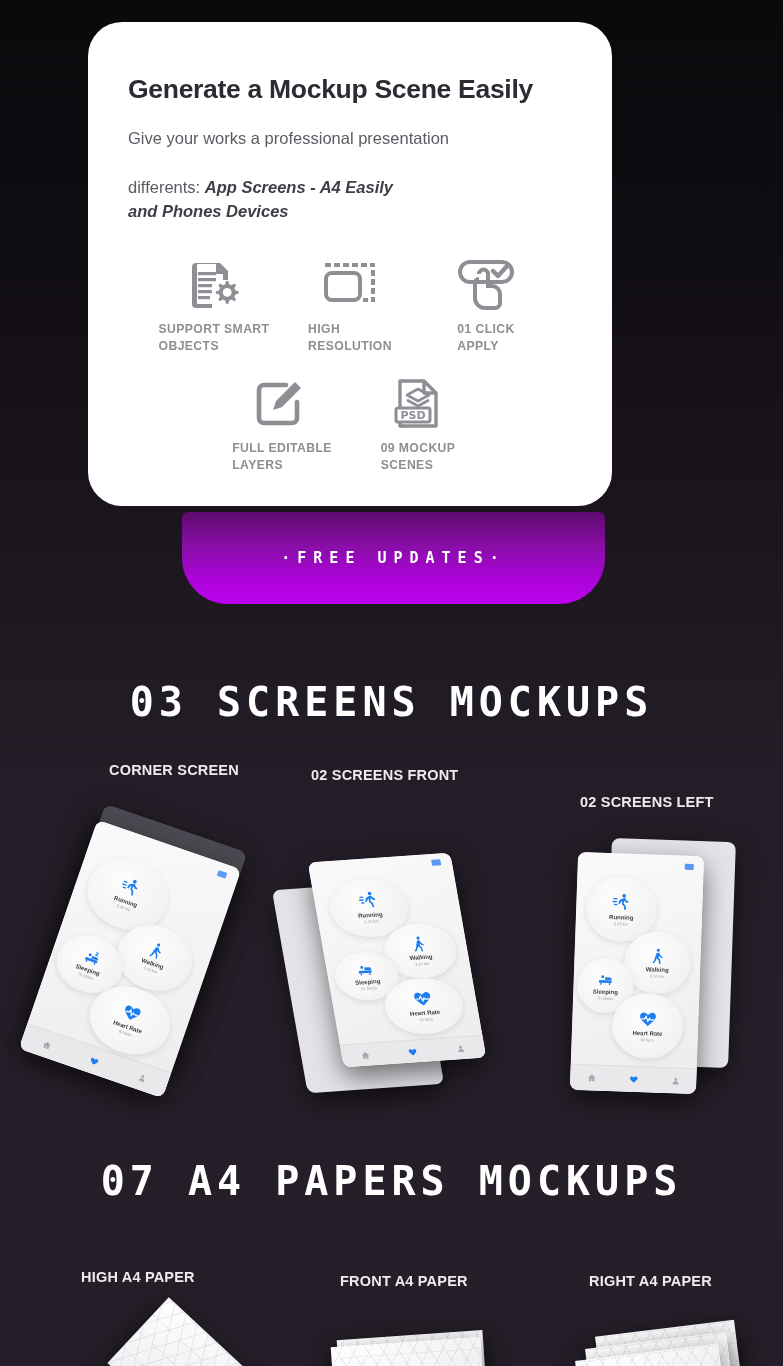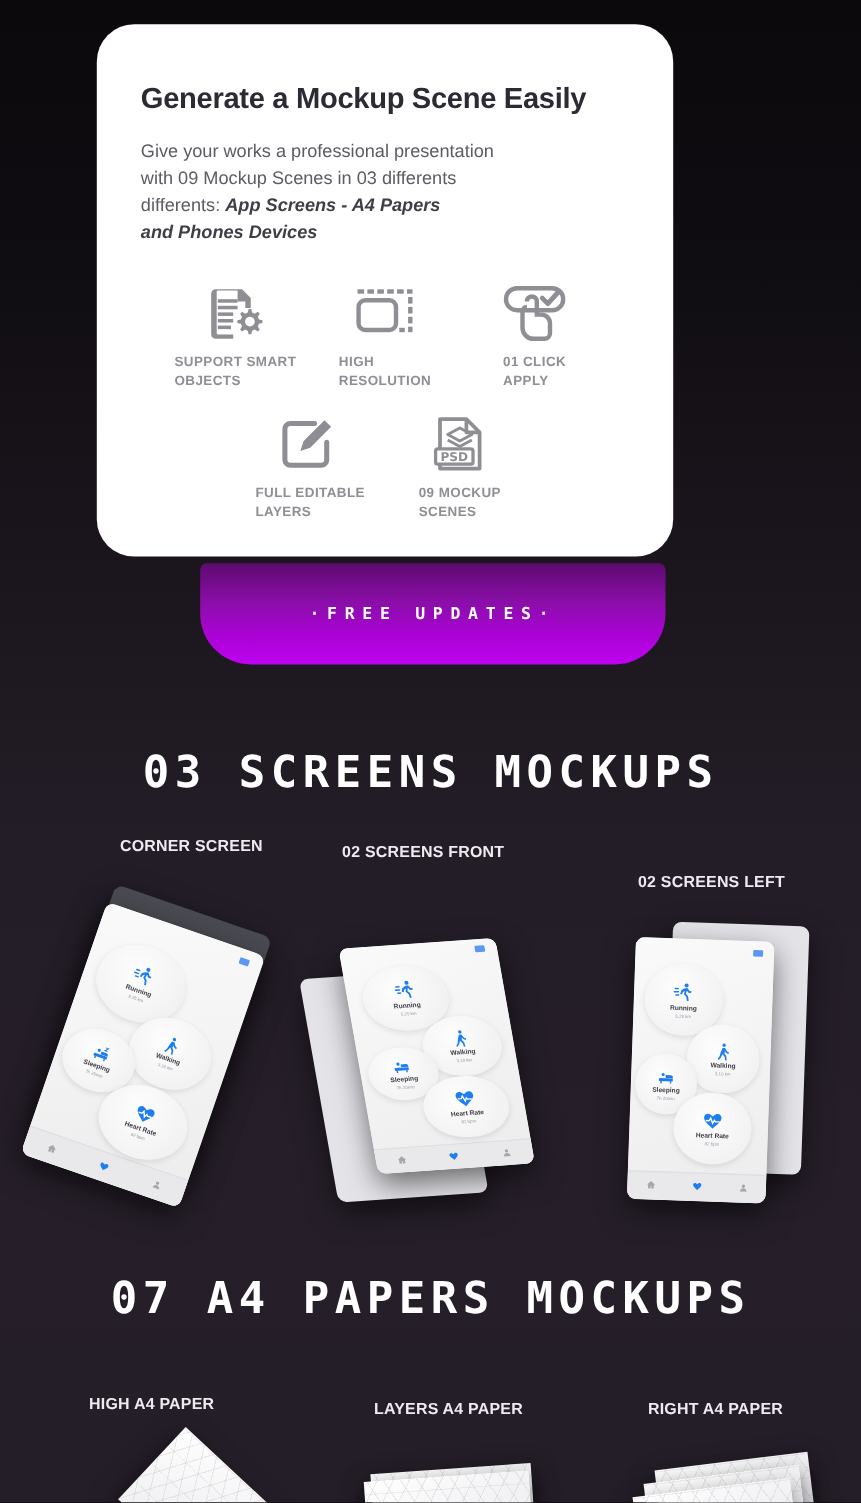--- a/index.html
+++ b/index.html
@@ -138,23 +138,23 @@
 <body>
 
 <div class="page">
 
   <div class="info-card">
 
     <div class="card-title">Generate a Mockup Scene Easily</div>
 
     <div class="card-sub">
       <span>Give your works a professional presentation</span><br>
-      <span>with 09 Mockup Scenes in 03 differents</span><br>
+      <br>
       <span>differents:</span>
-      <em>App Screens - A4 Papers</em><br>
+      <em>App Screens - A4 Easily</em><br>
       <em>and Phones Devices</em>
     </div>
 
     <div class="features-row">
 
       <div class="feature">
         <div class="ficon">
           <svg width="52" height="52" viewBox="0 0 52 52">
             <path d="M8 4 h24 l8 8 v9 h-5 v-6 h-7 V5 H10 a1 1 0 0 0-1 1 v38 a1 1 0 0 0 1 1 h14 v4 H8 a4 4 0 0 1-4-4 V8 a4 4 0 0 1 4-4 z" fill="#8e8e94"></path>
             <rect x="10" y="13" width="18" height="3.2" fill="#8e8e94"></rect>
@@ -450,21 +450,21 @@
                 <path d="M4 21c0-4.4 3.6-8 8-8s8 3.6 8 8z"></path>
               </svg></span>
         </div>
       </div>
     </div>
   </div>
 
   <div class="section-head h-papers">07  A4  PAPERS  MOCKUPS</div>
 
   <div class="mock-label" style="left:81px; top:1269px;">HIGH A4 PAPER</div>
-  <div class="mock-label" style="left:340px; top:1273px;">LAYERS A4 PAPER</div>
+  <div class="mock-label" style="left:340px; top:1273px;">FRONT A4 PAPER</div>
   <div class="mock-label" style="left:589px; top:1273px;">RIGHT A4 PAPER</div>
 
   <div class="paper" style="left:122px; top:1326px; width:120px; height:90px; transform:rotate(43deg);"></div>
 
   <div class="paper" style="left:340px; top:1335px; width:146px; height:100px; transform:rotate(-4deg);"></div>
   <div class="paper" style="left:334px; top:1342px; width:150px; height:100px; transform:rotate(-4deg);"></div>
 
   <div class="paper" style="left:600px; top:1328px; width:140px; height:90px; transform:rotate(-7deg);"></div>
   <div class="paper" style="left:590px; top:1340px; width:142px; height:90px; transform:rotate(-7deg);"></div>
   <div class="paper" style="left:580px; top:1352px; width:144px; height:90px; transform:rotate(-7deg);"></div>

